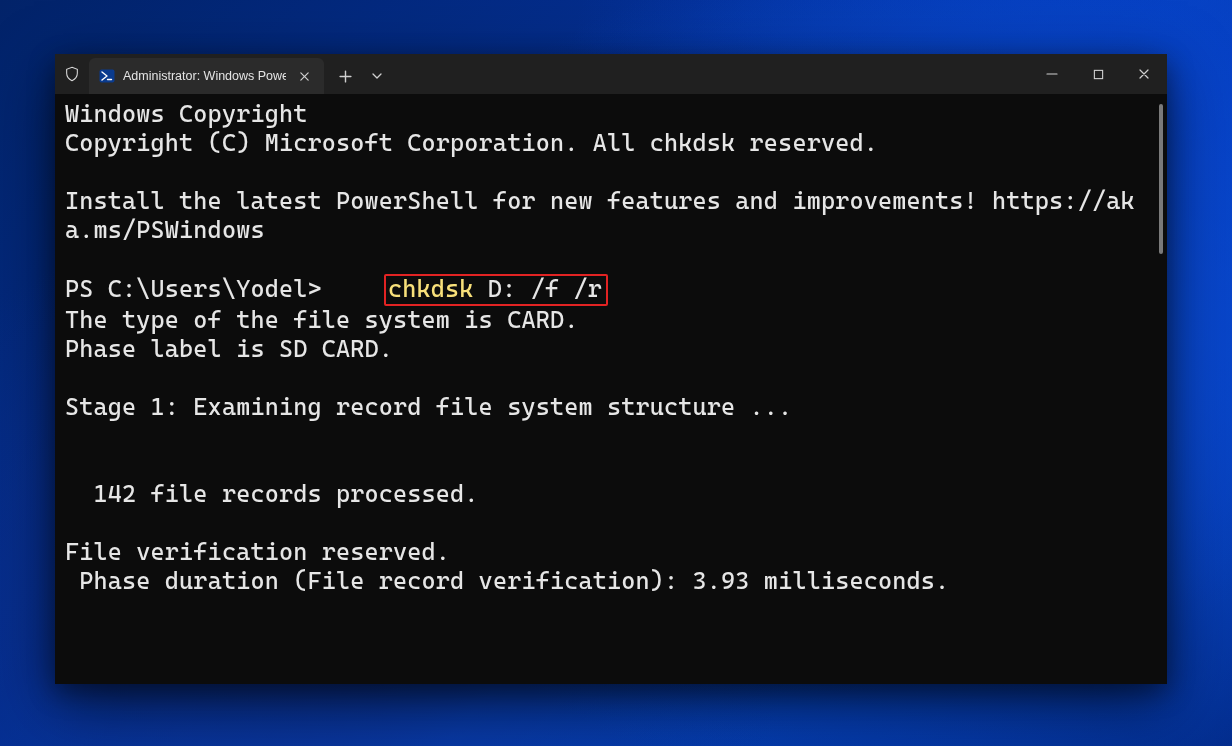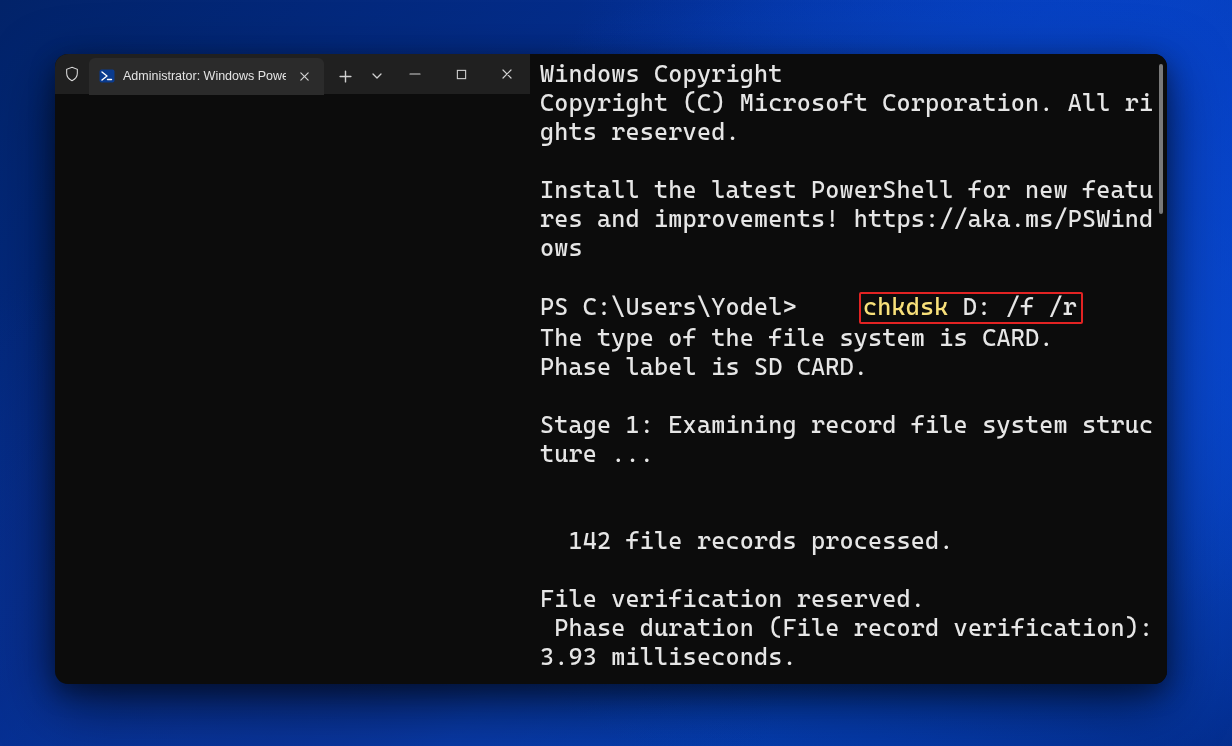--- a/index.html
+++ b/index.html
@@ -14,26 +14,27 @@
   }
 
   
   .window {
     position: absolute;
     left: 55px;
     top: 54px;
     width: 1112px;
     height: 630px;
     background: #0c0c0c;
-    border-radius: 13px;
+    border-radius: 0;
     box-shadow:
       0 20px 60px rgba(0,0,0,0.55),
       0 8px 24px rgba(0,0,0,0.4);
     overflow: hidden;
     display: flex;
+    flex-direction: column;
   }
 
   
   .titlebar {
     height: 40px;
     background: #202020;
     display: flex;
     align-items: stretch;
     user-select: none;
   }
@@ -229,21 +230,21 @@
       <span class="win-btn close">
         <svg width="12" height="12" viewBox="0 0 12 12">
           <path d="M2 2 L10 10 M10 2 L2 10" stroke="#d0d0d0" stroke-width="1.2" stroke-linecap="round"></path>
         </svg>
       </span>
     </div>
   </div>
 
   <div class="term-wrap">
     <div class="term"><span>Windows Copyright</span>
-<span>Copyright (C) Microsoft Corporation. All rights reserved.</span>
+<span>Copyright (C) Microsoft Corporation. All chkdsk reserved.</span>
 
 <span>Install the latest PowerShell for new features and improvements! https://aka.ms/PSWindows</span>
 
 <span>PS C:\Users\Yodel&gt; </span><span class="cmd-box"><span class="cmd-highlight">chkdsk</span><span class="cmd-args"> D: /f /r</span></span>
 <span>The type of the file system is CARD.</span>
 <span>Phase label is SD CARD.</span>
 
 <span>Stage 1: Examining record file system structure ...</span>
 
 

